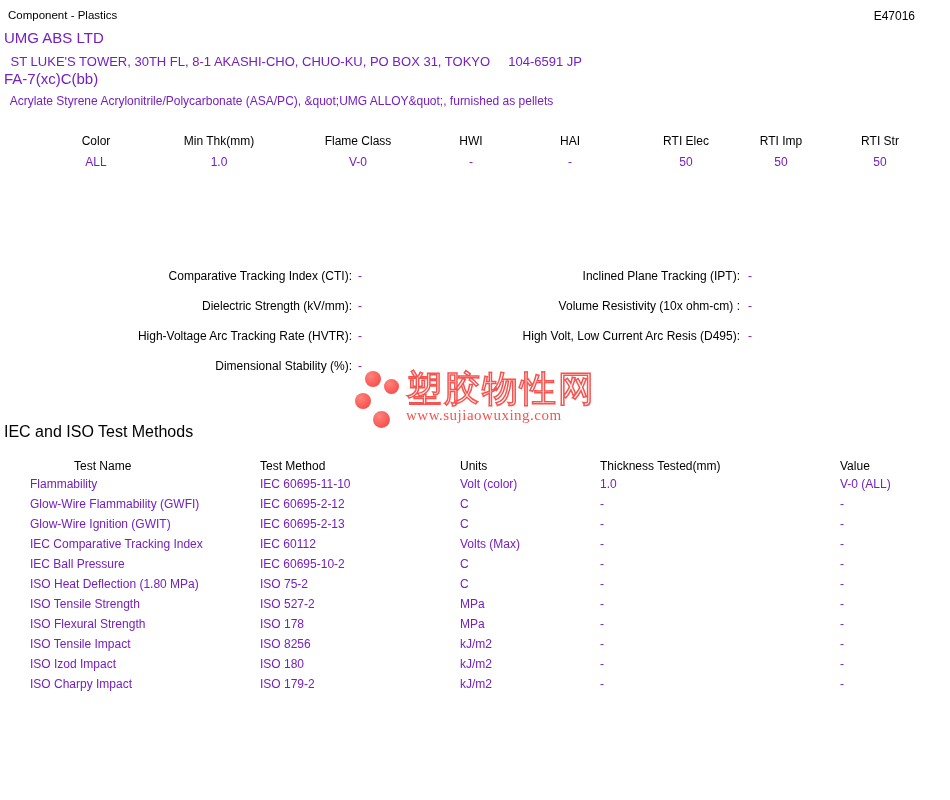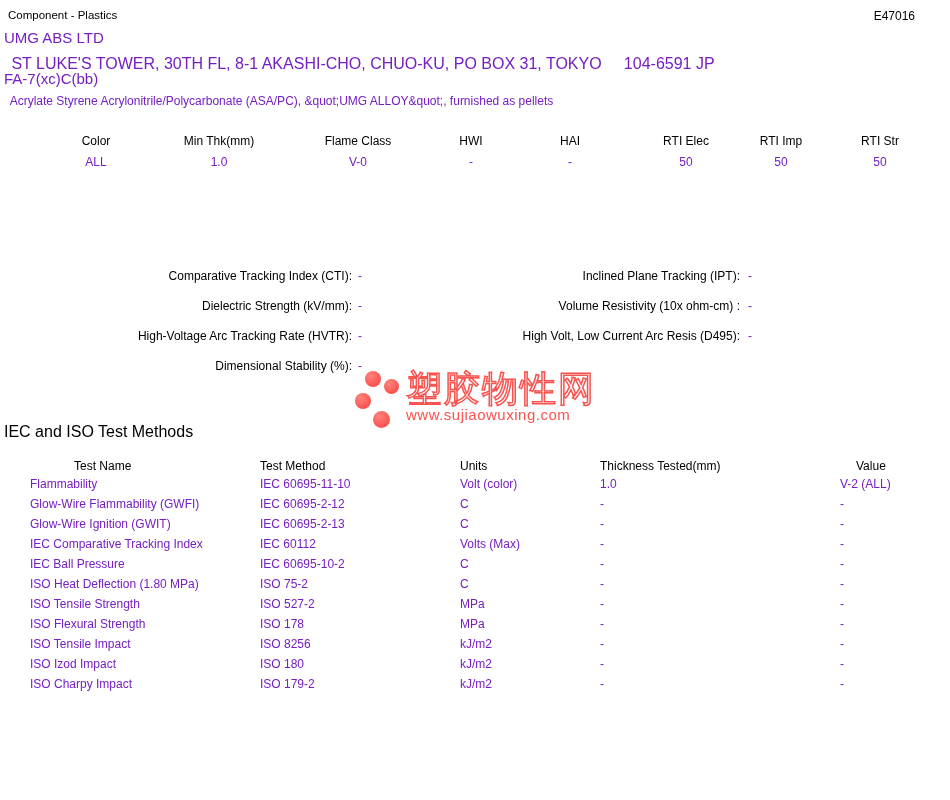--- a/index.html
+++ b/index.html
@@ -6,35 +6,35 @@
   html,body { margin:0; padding:0; background:#fff; }
   #page {
     position:relative; width:950px; height:800px; background:var(--bg);
     font-family:"Liberation Sans", sans-serif; color:var(--ink);
     overflow:hidden;
   }
   .abs { position:absolute; white-space:pre; font-size:12px; line-height:1.2; }
   .cat   { left:8px; top:9px; font-size:11.5px; }
   .fileno{ right:35px; top:9px; font-size:12px; }
   .company { left:4px; top:29px; font-size:15px; color:var(--purple); }
-  .address { left:7px; top:54px; font-size:16px; color:var(--purple); }
+  .address { left:7px; top:54px; font-size:13px; color:var(--purple); }
   .model   { left:4px; top:70px; font-size:15px; color:var(--purple); }
   .descr   { left:7px; top:94px; font-size:12px; color:var(--purple); }
   .heading { left:4px; top:422px; font-size:16px; color:var(--ink); }
   .dot {
     position:absolute; border-radius:50%;
     background:radial-gradient(circle at 35% 30%, #ff837c 0%, var(--red) 70%);
   }
   .wm-cjk {
     left:406px; top:367px; font-size:36px; letter-spacing:2px;
     color:var(--red); -webkit-text-fill-color:transparent;
     -webkit-text-stroke:1.5px var(--red); font-weight:400;
   }
   .wm-url {
-    left:406px; top:406px; font-family:Liberation Sans, sans-serif;
+    left:406px; top:406px; font-family:Liberation Serif, serif;
     font-size:15px; letter-spacing:0.5px; color:var(--red);
   }
 </style>
 </head>
 <body>
 
 <div id="page">
 
   <div class="abs cat">Component - Plastics</div>
   <div class="abs fileno">E47016</div>
@@ -87,26 +87,26 @@
     </div>
   <div class="abs wm-cjk">塑胶物性网</div>
   <div class="abs wm-url">www.sujiaowuxing.com</div>
 
   <div class="abs heading">IEC and ISO Test Methods</div>
   <div id="testtable-mount">
       <div class="abs" style="left: 30px; top: 459px; margin-left: 44px;">Test Name</div>
       <div class="abs" style="left: 260px; top: 459px;">Test Method</div>
       <div class="abs" style="left: 460px; top: 459px;">Units</div>
       <div class="abs" style="left: 600px; top: 459px;">Thickness Tested(mm)</div>
-      <div class="abs" style="left: 840px; top: 459px; margin-left: 16px;">Value</div>
+      <div class="abs" style="left: 840px; top: 459px;">Value</div>
       <div class="abs" style="left: 30px; top: 477px; color: var(--purple);">Flammability</div>
       <div class="abs" style="left: 260px; top: 477px; color: var(--purple);">IEC 60695-11-10</div>
       <div class="abs" style="left: 460px; top: 477px; color: var(--purple);">Volt (color)</div>
       <div class="abs" style="left: 600px; top: 477px; color: var(--purple);">1.0</div>
-      <div class="abs" style="left: 840px; top: 477px; color: var(--purple);">V-2 (ALL)</div>
+      <div class="abs" style="left: 840px; top: 477px; color: var(--purple);">V-0 (ALL)</div>
       <div class="abs" style="left: 30px; top: 497px; color: var(--purple);">Glow-Wire Flammability (GWFI)</div>
       <div class="abs" style="left: 260px; top: 497px; color: var(--purple);">IEC 60695-2-12</div>
       <div class="abs" style="left: 460px; top: 497px; color: var(--purple);">C</div>
       <div class="abs" style="left: 600px; top: 497px; color: var(--purple);">-</div>
       <div class="abs" style="left: 840px; top: 497px; color: var(--purple);">-</div>
       <div class="abs" style="left: 30px; top: 517px; color: var(--purple);">Glow-Wire Ignition (GWIT)</div>
       <div class="abs" style="left: 260px; top: 517px; color: var(--purple);">IEC 60695-2-13</div>
       <div class="abs" style="left: 460px; top: 517px; color: var(--purple);">C</div>
       <div class="abs" style="left: 600px; top: 517px; color: var(--purple);">-</div>
       <div class="abs" style="left: 840px; top: 517px; color: var(--purple);">-</div>

